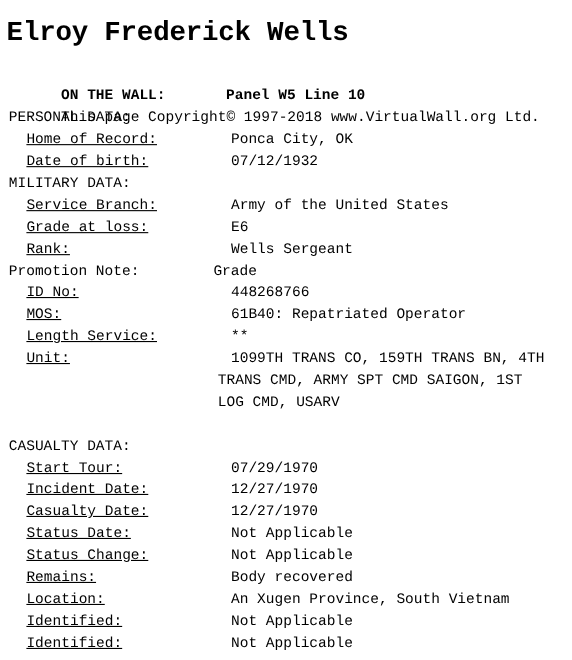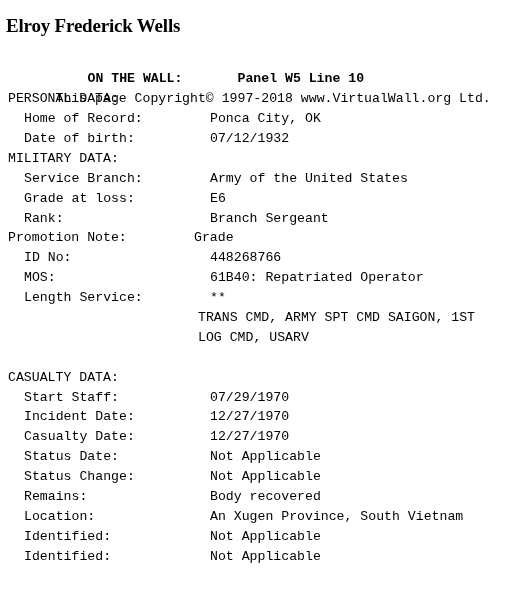--- a/index.html
+++ b/index.html
@@ -17,23 +17,23 @@
   }
   #page {
     position: relative;
     width: 520px;
     height: 600px;
     background: #ffffff;
   }
 
   
   .title {
-    font-family: Liberation Serif, serif;
+    font-family: Liberation Mono, monospace;
     font-weight: bold;
-    font-size: 19px;
+    font-size: 25px;
     line-height: 22px;
     letter-spacing: -0.2px;
     padding: 2px 0 0 6px;
     white-space: nowrap;
   }
 
   
   .record {
     font-family: "Liberation Mono", "DejaVu Sans Mono", monospace;
     font-size: 13.2px;
@@ -52,24 +52,24 @@
     display: inline-block;
     white-space: pre;
   }
   .val {
     display: inline-block;
     white-space: pre;
   }
 
   
   .row .lbl { width: 186px; }            
-  .row.wall .lbl { width: 150px; margin-left: 32px; }       
+  .row.wall .lbl { width: 150px; }       
 
   .indent0 { padding-left: 2px; }
-  .indent2 { padding-left: 18px; }       
+  .indent2 { padding-left: 18px; text-decoration: underline; }       
 
   .bold { font-weight: bold; }
 
   .cont { display: block; white-space: pre; height: 19.9px; }
   .cont .pad { display: inline-block; width: 192px; }
 </style>
 </head>
 <body>
 
 <div id="page">
@@ -86,30 +86,31 @@
       <span class="val indent0">This page Copyright© 1997-2018 www.VirtualWall.org Ltd.</span>
     </div>
 
     <div id="sections-host">
         <div class="row"><span class="lbl indent0">PERSONAL DATA:</span></div>
         <div class="row"><span class="lbl indent2">Home of Record:</span><span class="val">Ponca City, OK</span></div>
         <div class="row"><span class="lbl indent2">Date of birth:</span><span class="val">07/12/1932</span></div>
         <div class="row"><span class="lbl indent0">MILITARY DATA:</span></div>
         <div class="row"><span class="lbl indent2">Service Branch:</span><span class="val">Army of the United States</span></div>
         <div class="row"><span class="lbl indent2">Grade at loss:</span><span class="val">E6</span></div>
-        <div class="row"><span class="lbl indent2">Rank:</span><span class="val">Branch Sergeant</span></div>
+        <div class="row"><span class="lbl indent2">Rank:</span><span class="val">Wells Sergeant</span></div>
         <div class="row"><span class="lbl indent0">Promotion Note:</span><span class="val">Grade</span></div>
         <div class="row"><span class="lbl indent2">ID No:</span><span class="val">448268766</span></div>
         <div class="row"><span class="lbl indent2">MOS:</span><span class="val">61B40: Repatriated Operator</span></div>
         <div class="row"><span class="lbl indent2">Length Service:</span><span class="val">**</span></div>
+        <div class="row"><span class="lbl indent2">Unit:</span><span class="val">1099TH TRANS CO, 159TH TRANS BN, 4TH</span></div>
         <div class="cont"><span class="pad"></span><span class="val">TRANS CMD, ARMY SPT CMD SAIGON, 1ST</span></div>
         <div class="cont"><span class="pad"></span><span class="val">LOG CMD, USARV</span></div>
         <div class="row blank"></div>
         <div class="row"><span class="lbl indent0">CASUALTY DATA:</span></div>
-        <div class="row"><span class="lbl indent2">Start Staff:</span><span class="val">07/29/1970</span></div>
+        <div class="row"><span class="lbl indent2">Start Tour:</span><span class="val">07/29/1970</span></div>
         <div class="row"><span class="lbl indent2">Incident Date:</span><span class="val">12/27/1970</span></div>
         <div class="row"><span class="lbl indent2">Casualty Date:</span><span class="val">12/27/1970</span></div>
         <div class="row"><span class="lbl indent2">Status Date:</span><span class="val">Not Applicable</span></div>
         <div class="row"><span class="lbl indent2">Status Change:</span><span class="val">Not Applicable</span></div>
         <div class="row"><span class="lbl indent2">Remains:</span><span class="val">Body recovered</span></div>
         <div class="row"><span class="lbl indent2">Location:</span><span class="val">An Xugen Province, South Vietnam</span></div>
         <div class="row"><span class="lbl indent2">Identified:</span><span class="val">Not Applicable</span></div>
         <div class="row"><span class="lbl indent2">Identified:</span><span class="val">Not Applicable</span></div>
       </div>
 

